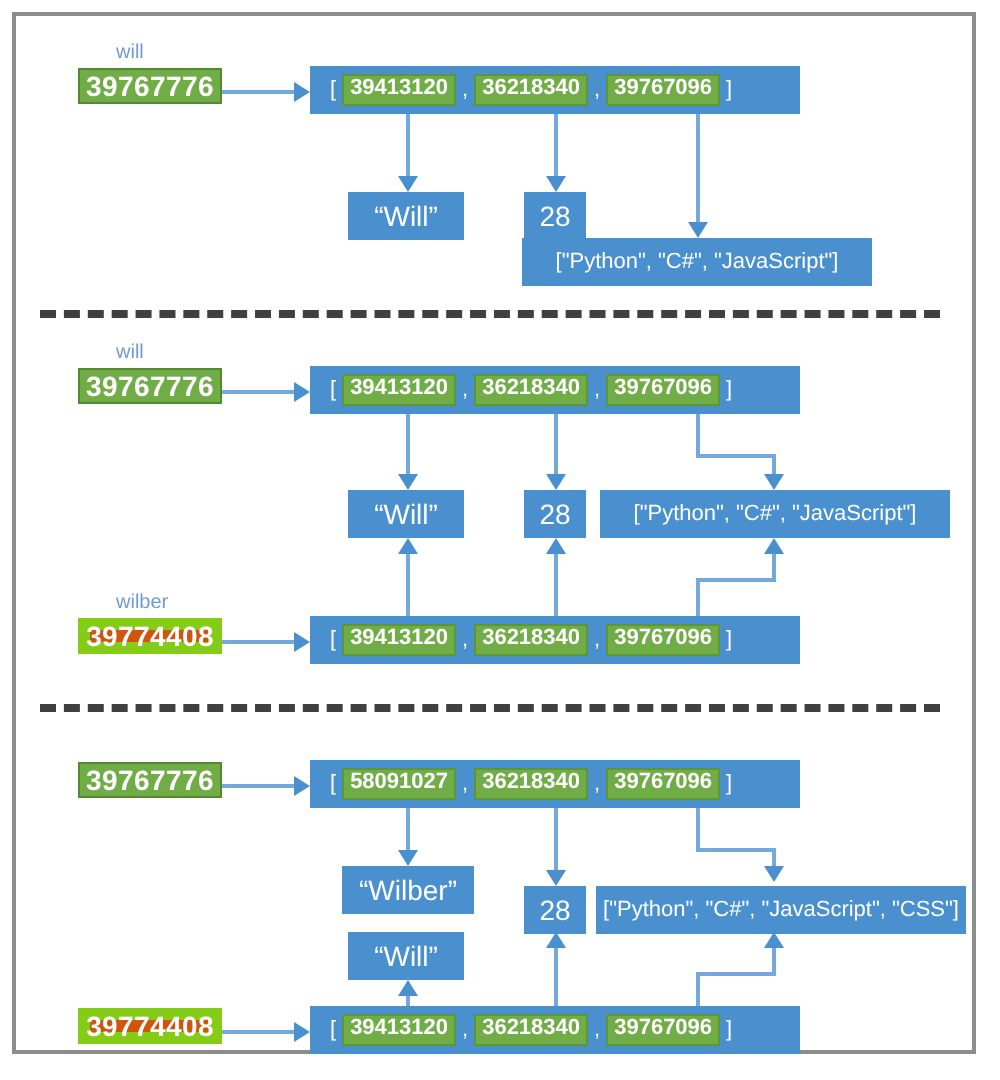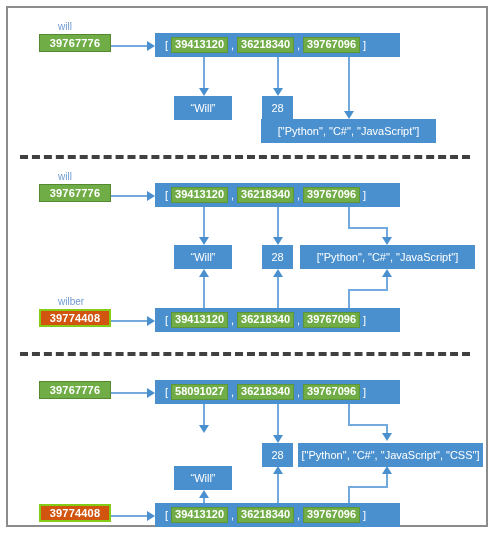--- a/index.html
+++ b/index.html
@@ -11,26 +11,26 @@
   .panel{position:absolute;left:0;width:482px;}
   #panel1{top:0;height:150px;}
   #panel2{top:150px;height:200px;}
   #panel3{top:350px;height:171px;}
 
   .divider{position:absolute;left:12px;width:450px;height:0;
            border-top:4px dashed #404040;}
 
   
   .box{position:absolute;box-sizing:border-box;color:#ffffff;
-       font-size:11px;line-height:1;display:flex;align-items:center;
+       font-size:14px;line-height:1;display:flex;align-items:center;
        justify-content:center;white-space:nowrap;}
 
   .var-green{background:#70ad47;border:1px solid #55892f;height:18px;
              font-weight:bold;letter-spacing:.2px;}
-  .var-orange{background:#d1540f;border:2px solid #84cc16;height:18px;
+  .var-orange{background:#d1540f;border:6px solid #84cc16;height:18px;
               font-weight:bold;letter-spacing:.2px;}
 
   .varname{position:absolute;color:#6f9bd1;font-size:10px;line-height:1;
            white-space:nowrap;}
 
   .obj-blue{background:#4a90ce;height:24px;}
 
   .listbox{position:absolute;background:#4a90ce;height:24px;box-sizing:border-box;
            display:flex;align-items:center;color:#ffffff;font-size:11px;
            padding:0 7px;white-space:nowrap;}
@@ -160,20 +160,21 @@
       <span class="chip">58091027</span>
       <span class="punc">,</span>
       <span class="chip">36218340</span>
       <span class="punc">,</span>
       <span class="chip">39767096</span>
       <span class="punc">]</span>
     </div>
 
     <div class="vline" style="left:195px;top:46px;height:23px;"></div>
     <div class="arr arr-down" style="left:191px;top:67px;"></div>
+    <div class="box obj-blue" style="left:163px;top:75px;width:66px;">“Wilber”</div>
 
     <div class="vline" style="left:269px;top:46px;height:33px;"></div>
     <div class="arr arr-down" style="left:265px;top:77px;"></div>
     <div class="box obj-blue" style="left:254px;top:85px;width:31px;">28</div>
 
     <div class="vline" style="left:340px;top:46px;height:22px;"></div>
     <div class="hline" style="left:340px;top:66px;width:40px;"></div>
     <div class="vline" style="left:378px;top:66px;height:11px;"></div>
     <div class="arr arr-down" style="left:374px;top:75px;"></div>
     <div class="listbox" style="left:290px;top:85px;width:185px;justify-content:center;">["Python", "C#", "JavaScript", "CSS"]</div>

